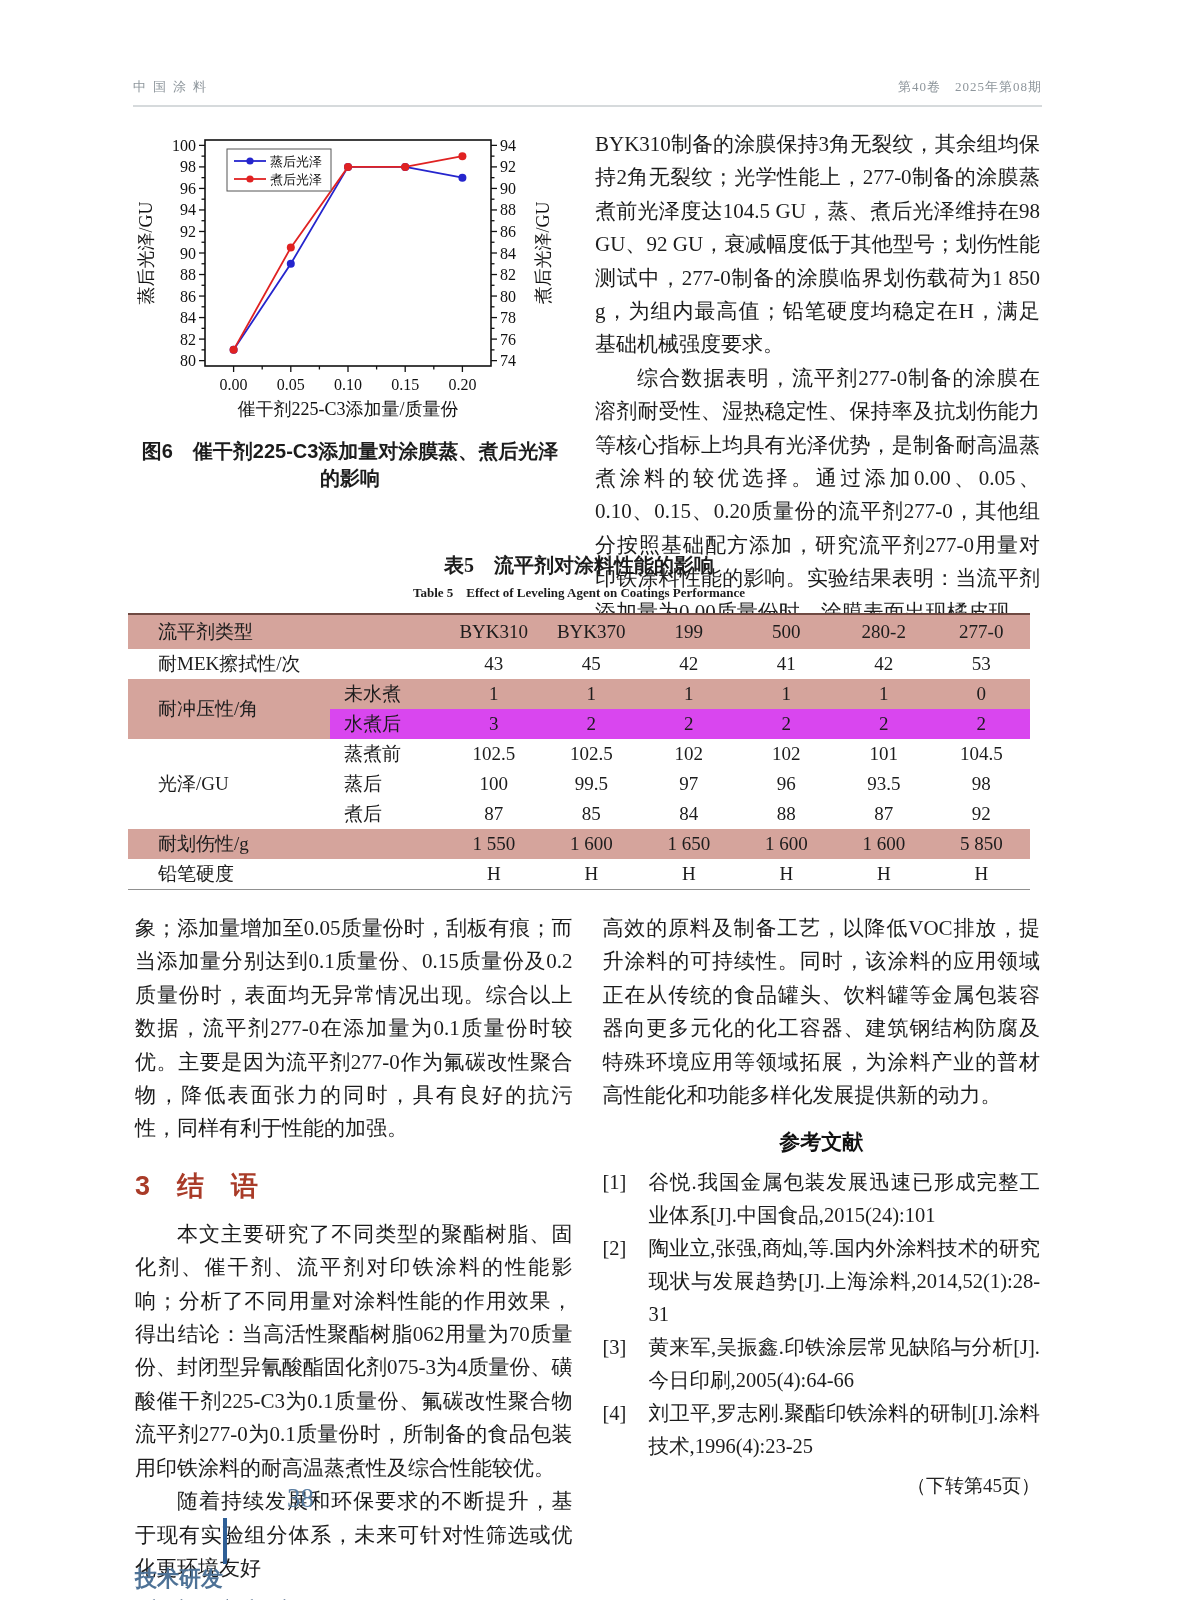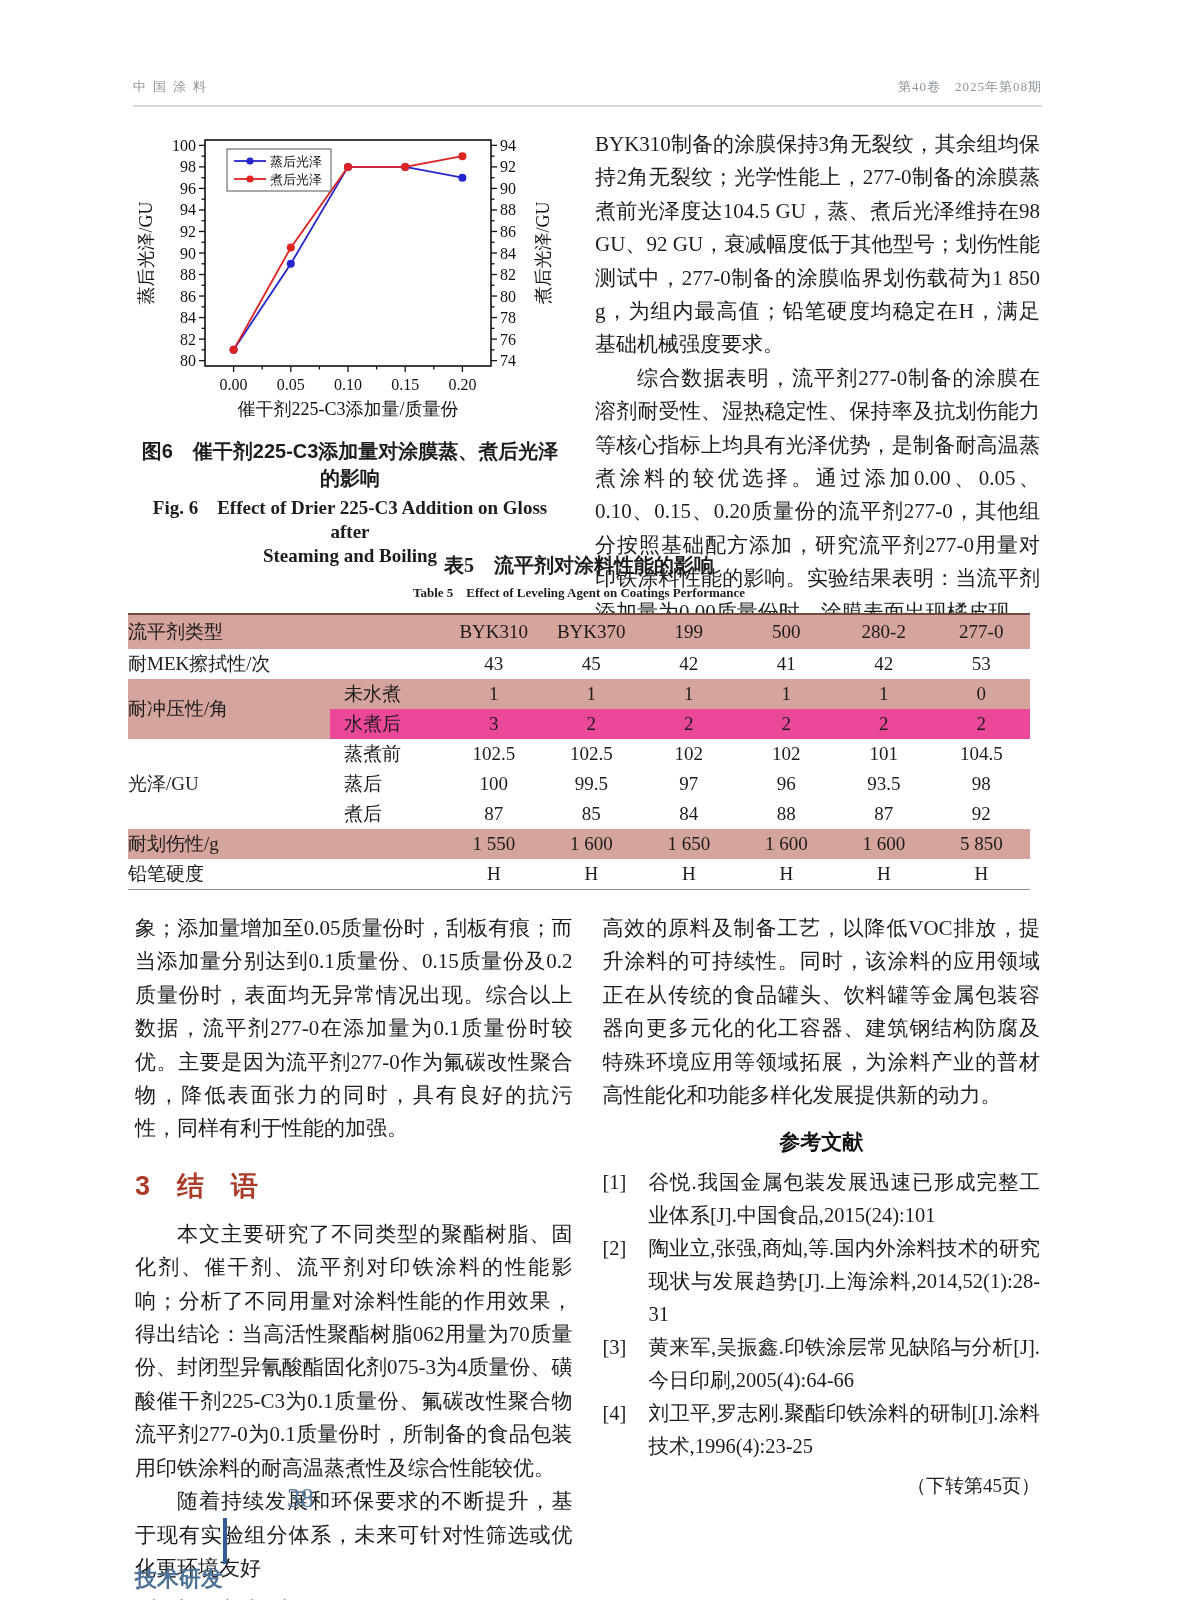--- a/index.html
+++ b/index.html
@@ -30,21 +30,21 @@
 
   
   .table-section{position:absolute;top:552px;left:128px;width:902px;}
   .tcap-zh{text-align:center;font-family:Liberation Serif, serif;font-weight:bold;font-size:20px;}
   .tcap-en{text-align:center;font-weight:bold;font-size:13px;margin-top:5px;margin-bottom:11px;}
   table.perf-table{width:100%;border-collapse:collapse;table-layout:fixed;
                    border-top:2.5px solid #6f4a42;border-bottom:1.5px solid #909090;}
   .perf-table th,.perf-table td{font-weight:normal;font-size:19px;padding:0;}
   .perf-table thead th{height:34px;}
   .perf-table tbody td{height:30px;}
-  .perf-table .lbl{text-align:left;}
+  .perf-table .lbl{text-align:left;padding-left:30px;}
   .perf-table .sub{text-align:left;padding-left:14px;}
   .perf-table .val{text-align:center;}
 
   
   .bottom-section{position:absolute;top:912px;left:135px;width:905px;display:flex;gap:30px;}
   .bottom-section .col{width:445px;}
   .sec-heading{font-family:"Liberation Sans",sans-serif;font-weight:bold;font-size:27px;
                color:#a93b28;margin:22px 0 14px 0;}
   .ref-heading{text-align:center;font-family:"Liberation Sans",sans-serif;font-weight:bold;
                font-size:21px;color:#111;margin:16px 0 10px 0;}
@@ -170,24 +170,20 @@
           <rect x="92" y="23" width="104" height="42" fill="#ffffff" stroke="#555" stroke-width="1"></rect>
           <line x1="99" y1="35" x2="131" y2="35" stroke="#2525cd" stroke-width="1.8"></line>
           <circle cx="115" cy="35" r="3.6" fill="#2525cd"></circle>
           <text x="135" y="39.5" font-size="13" font-family="&quot;Liberation Serif&quot;, serif" fill="#111">蒸后光泽</text>
           <line x1="99" y1="53" x2="131" y2="53" stroke="#e02222" stroke-width="1.8"></line>
           <circle cx="115" cy="53" r="3.6" fill="#e02222"></circle>
           <text x="135" y="57.5" font-size="13" font-family="&quot;Liberation Serif&quot;, serif" fill="#111">煮后光泽</text>
         </svg>
       <figcaption>
         <div class="cap-zh">图6　催干剂225-C3添加量对涂膜蒸、煮后光泽的影响</div>
-        <div class="cap-en">
-          <div>Fig. 6　Effect of Drier 225-C3 Addition on Gloss after</div>
-          <div>Steaming and Boiling</div>
-        </div>
       </figcaption>
     </figure>
     <div class="text-col">
       <p class="para no-indent">BYK310制备的涂膜保持3角无裂纹，其余组均保持2角无裂纹；光学性能上，277-0制备的涂膜蒸煮前光泽度达104.5 GU，蒸、煮后光泽维持在98 GU、92 GU，衰减幅度低于其他型号；划伤性能测试中，277-0制备的涂膜临界划伤载荷为1 850 g，为组内最高值；铅笔硬度均稳定在H，满足基础机械强度要求。</p>
       <p class="para">综合数据表明，流平剂277-0制备的涂膜在溶剂耐受性、湿热稳定性、保持率及抗划伤能力等核心指标上均具有光泽优势，是制备耐高温蒸煮涂料的较优选择。通过添加0.00、0.05、0.10、0.15、0.20质量份的流平剂277-0，其他组分按照基础配方添加，研究流平剂277-0用量对印铁涂料性能的影响。实验结果表明：当流平剂添加量为0.00质量份时，涂膜表面出现橘皮现</p>
     </div>
   </div>
 
   <div class="table-section">
     <div class="tcap-zh">表5　流平剂对涂料性能的影响</div>
@@ -228,21 +224,21 @@
           <tr style="background: rgb(213, 164, 156);">
             <td class="lbl" rowspan="2">耐冲压性/角</td>
             <td class="sub">未水煮</td>
             <td class="val">1</td>
             <td class="val">1</td>
             <td class="val">1</td>
             <td class="val">1</td>
             <td class="val">1</td>
             <td class="val">0</td>
           </tr>
-          <tr style="background: #ec4899;">
+          <tr style="background: #d946ef;">
             <td class="sub">水煮后</td>
             <td class="val">3</td>
             <td class="val">2</td>
             <td class="val">2</td>
             <td class="val">2</td>
             <td class="val">2</td>
             <td class="val">2</td>
           </tr>
           <tr>
             <td class="lbl" rowspan="3">光泽/GU</td>

